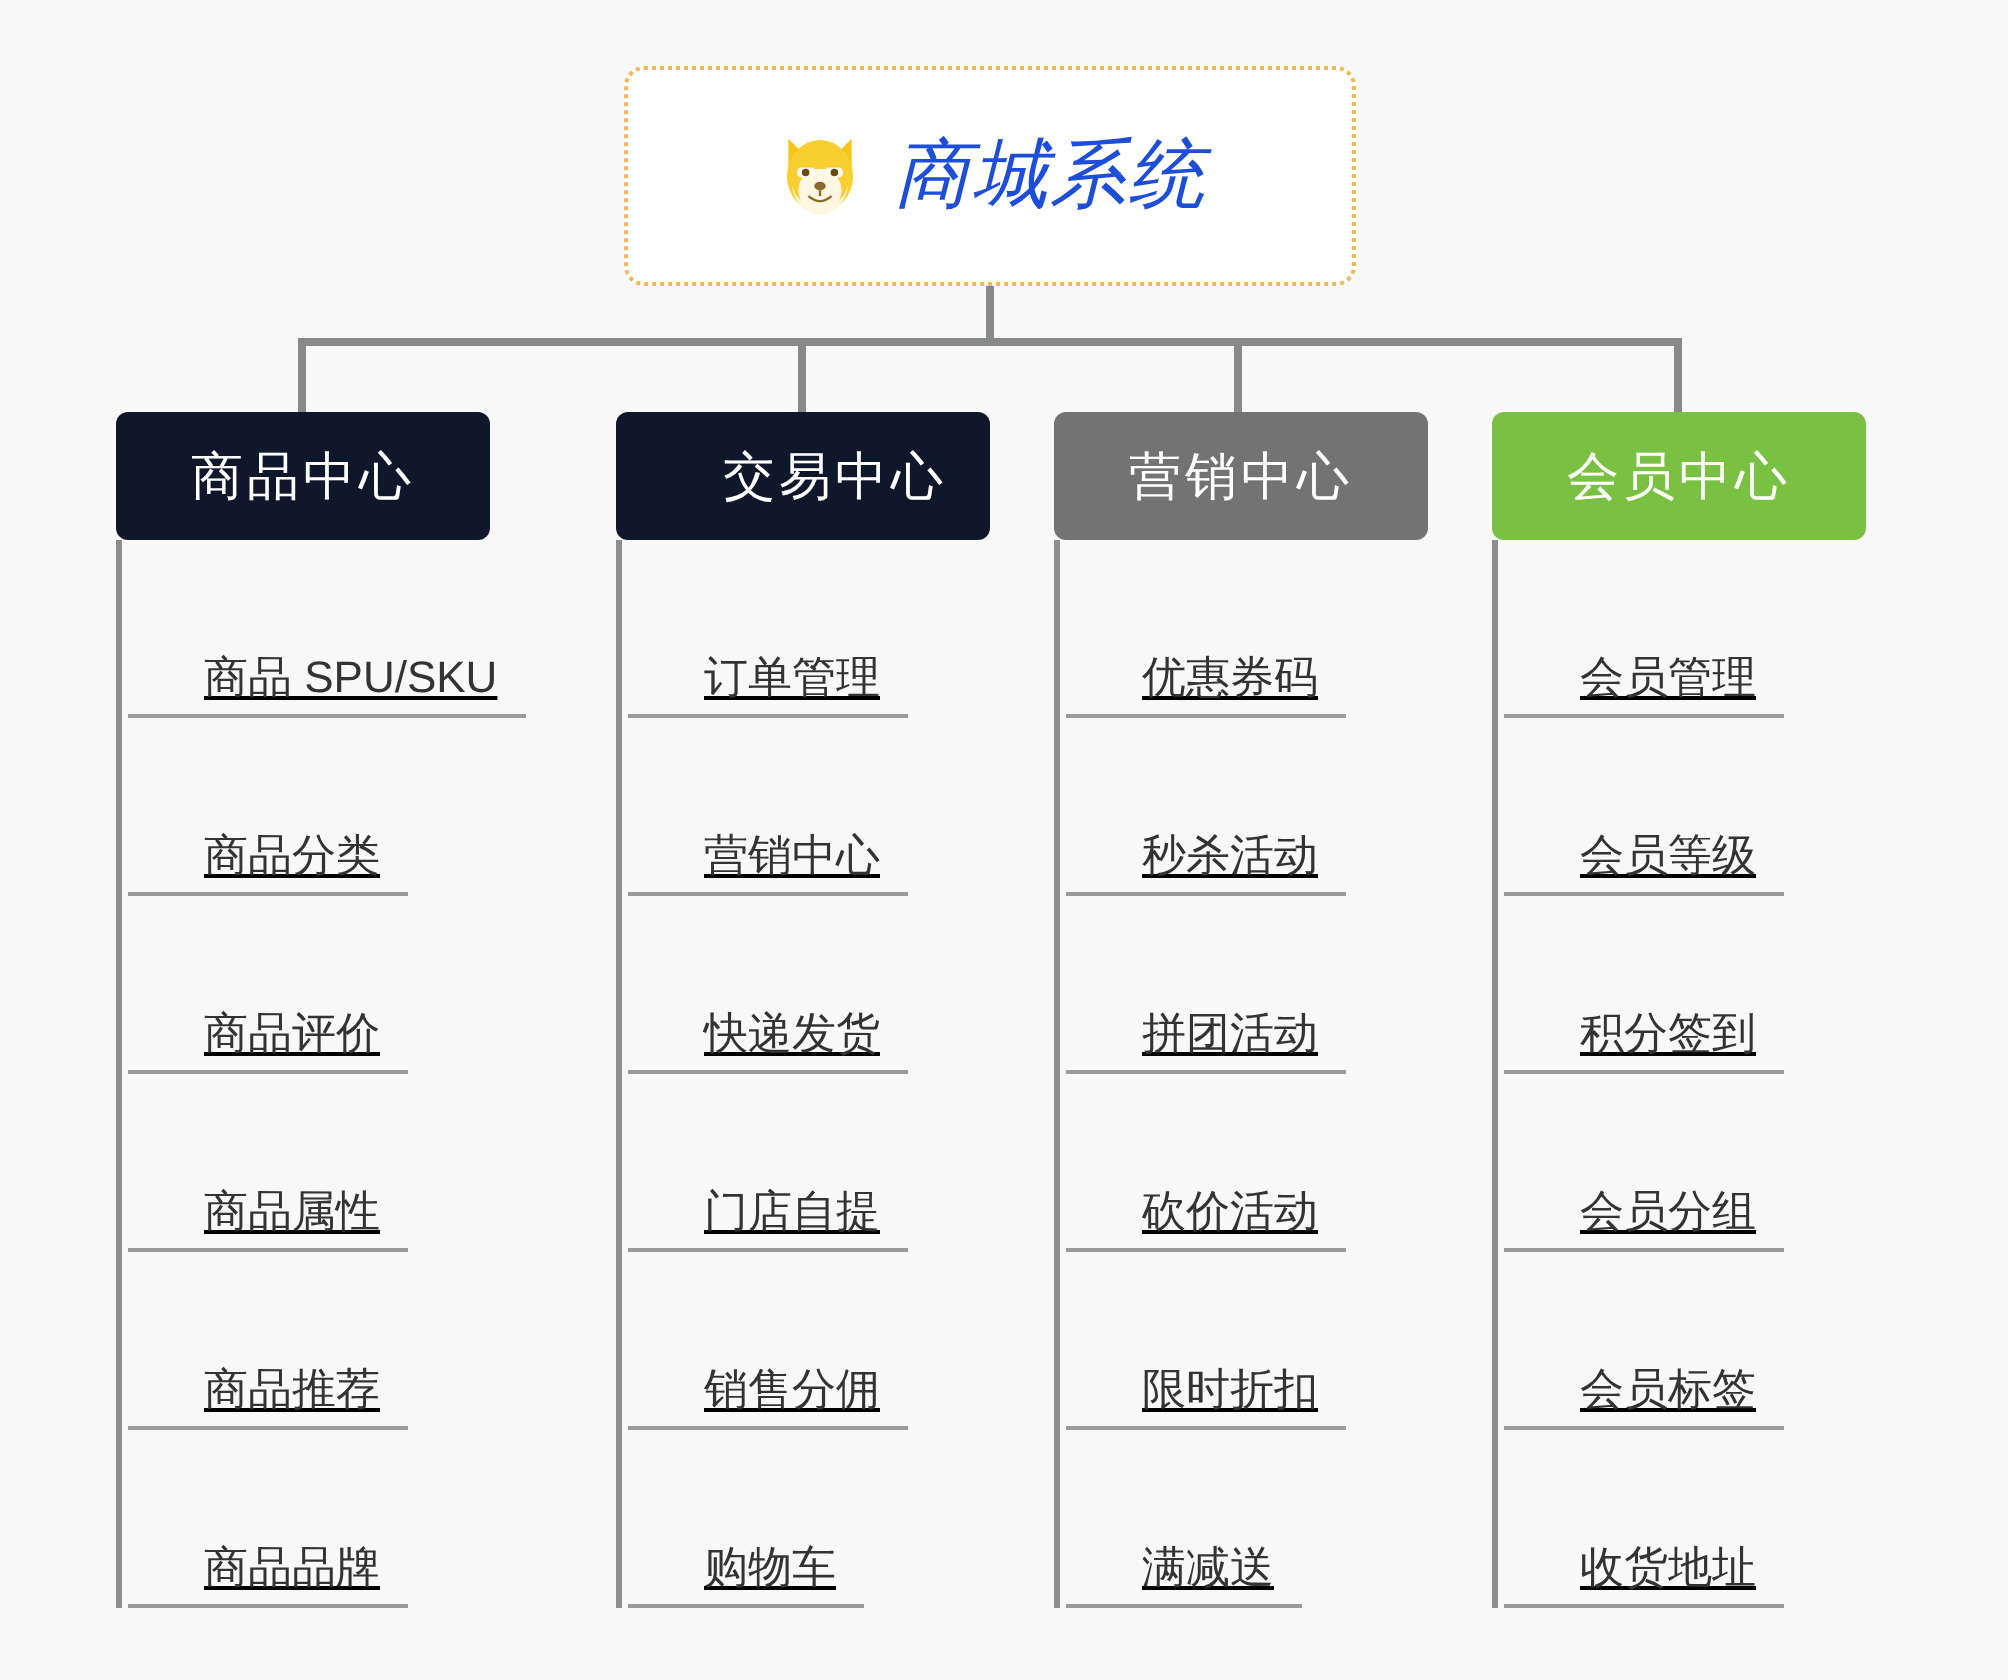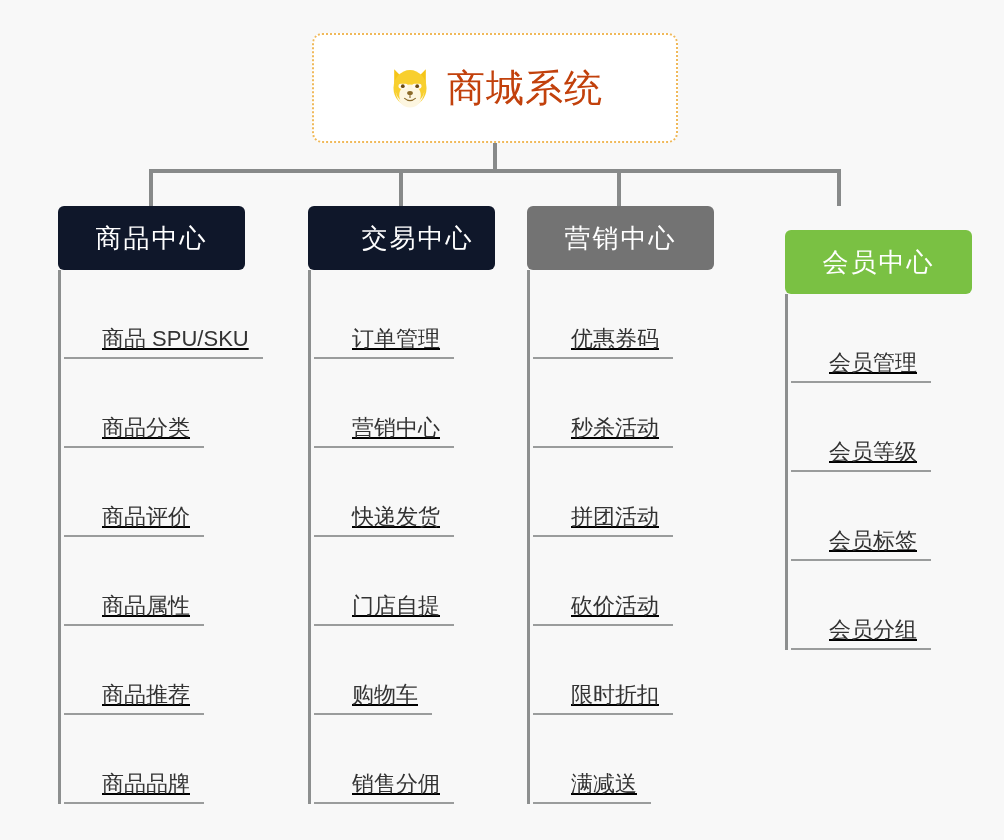--- a/index.html
+++ b/index.html
@@ -79,21 +79,21 @@
 
   
   .column {
     position: absolute;
     top: 206px;
     width: 187px;
   }
   .col-1 { left: 58px; }
   .col-2 { left: 308px; }
   .col-3 { left: 527px; }
-  .col-4 { left: 785px; margin-top: 24px; }
+  .col-4 { left: 746px; }
 
   .col-header {
     height: 64px;
     border-radius: 6px;
     display: flex;
     align-items: center;
     justify-content: center;
     color: #ffffff;
     font-size: 26px;
     letter-spacing: 2px;
@@ -140,21 +140,21 @@
       <path d="M12 34 a20 25 0 0 0 40 0 a20 20 0 0 1 -40 0 Z" fill="#fdf6e0"></path>
       <ellipse cx="32" cy="42" rx="15" ry="15" fill="#fdf6e0"></ellipse>
       <rect x="16" y="26" width="13" height="7" rx="3" fill="#fffaf0"></rect>
       <rect x="35" y="26" width="13" height="7" rx="3" fill="#fffaf0"></rect>
       <circle cx="22" cy="29.5" r="2.6" fill="#6b4a12"></circle>
       <circle cx="42" cy="29.5" r="2.6" fill="#6b4a12"></circle>
       <ellipse cx="32" cy="39" rx="4" ry="3" fill="#8a6a2a"></ellipse>
       <path d="M32 42 L32 46" stroke="#8a6a2a" stroke-width="1.6" fill="none"></path>
       <path d="M24 46 q8 7 16 0" stroke="#8a6a2a" stroke-width="1.6" fill="none"></path>
     </svg>
-    <span class="root-title" style="color: #c2410c;">商城系统</span>
+    <span class="root-title" style="color: #1d4ed8; font-style: italic;">商城系统</span>
   </div>
 
   <div class="conn conn-v-root" style="background: rgb(136, 138, 138);"></div>
   <div class="conn conn-h-bus" style="background: rgb(136, 138, 138);"></div>
   <div class="conn conn-drop drop-1" style="background: rgb(136, 138, 138);"></div>
   <div class="conn conn-drop drop-2" style="background: rgb(136, 138, 138);"></div>
   <div class="conn conn-drop drop-3" style="background: rgb(136, 138, 138);"></div>
   <div class="conn conn-drop drop-4" style="background: rgb(136, 138, 138);"></div>
 
   <div class="column col-1">
@@ -190,24 +190,24 @@
       <div class="leaf">
           <span class="leaf-inner">营销中心</span>
         </div>
       <div class="leaf">
           <span class="leaf-inner">快递发货</span>
         </div>
       <div class="leaf">
           <span class="leaf-inner">门店自提</span>
         </div>
       <div class="leaf">
+          <span class="leaf-inner">销售分佣</span>
+        </div>
+      <div class="leaf">
           <span class="leaf-inner">购物车</span>
-        </div>
-      <div class="leaf">
-          <span class="leaf-inner">销售分佣</span>
         </div>
     </div>
   </div>
 
   <div class="column col-3">
     <div class="col-header" style="background: #737373;">营销中心</div>
     <div class="col-body">
       <div class="leaf">
           <span class="leaf-inner">优惠券码</span>
         </div>
@@ -232,21 +232,27 @@
   <div class="column col-4">
     <div class="col-header" style="background: rgb(122, 193, 67);">会员中心</div>
     <div class="col-body">
       <div class="leaf">
           <span class="leaf-inner">会员管理</span>
         </div>
       <div class="leaf">
           <span class="leaf-inner">会员等级</span>
         </div>
       <div class="leaf">
+          <span class="leaf-inner">积分签到</span>
+        </div>
+      <div class="leaf">
+          <span class="leaf-inner">会员分组</span>
+        </div>
+      <div class="leaf">
           <span class="leaf-inner">会员标签</span>
         </div>
       <div class="leaf">
-          <span class="leaf-inner">会员分组</span>
+          <span class="leaf-inner">收货地址</span>
         </div>
     </div>
   </div>
 
 </div>
 
 </body></html>

